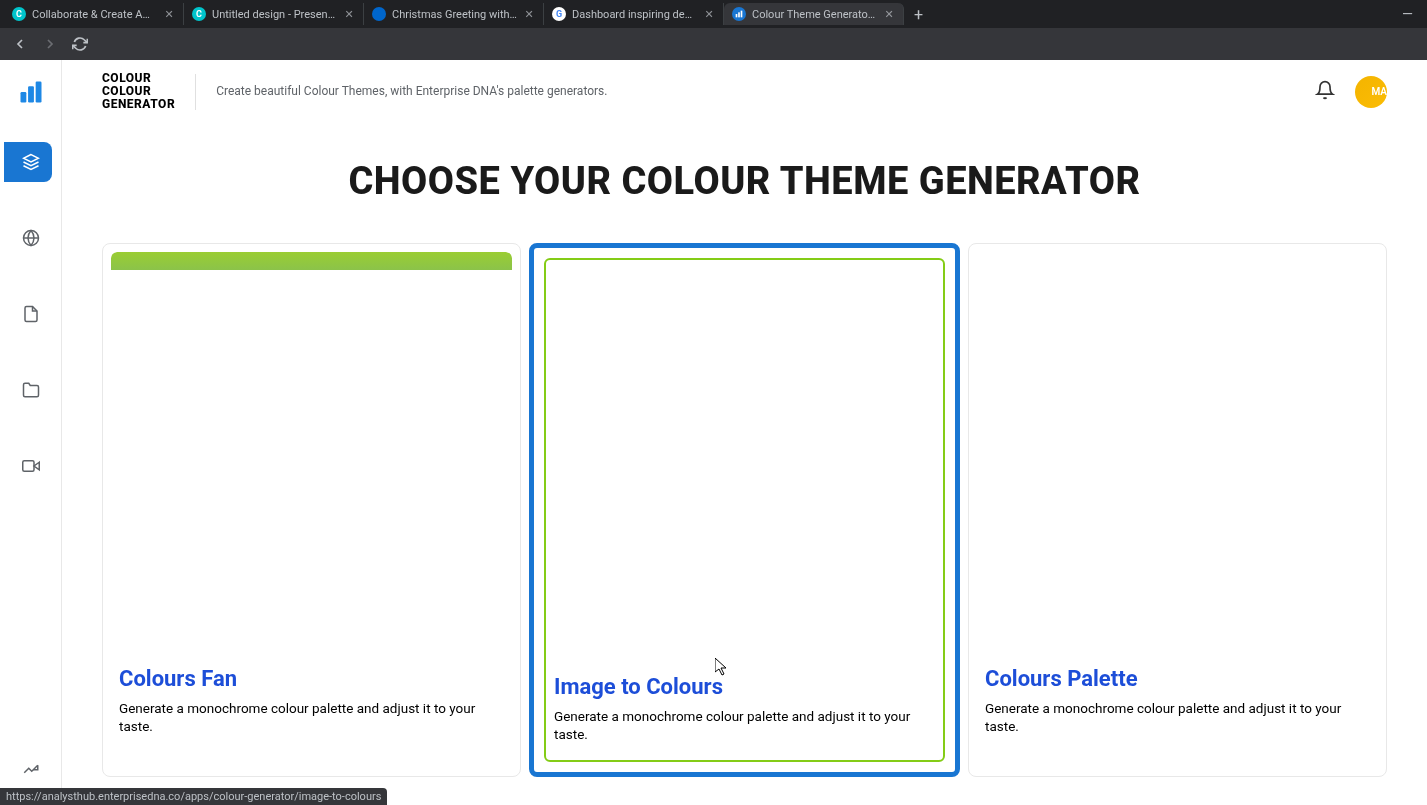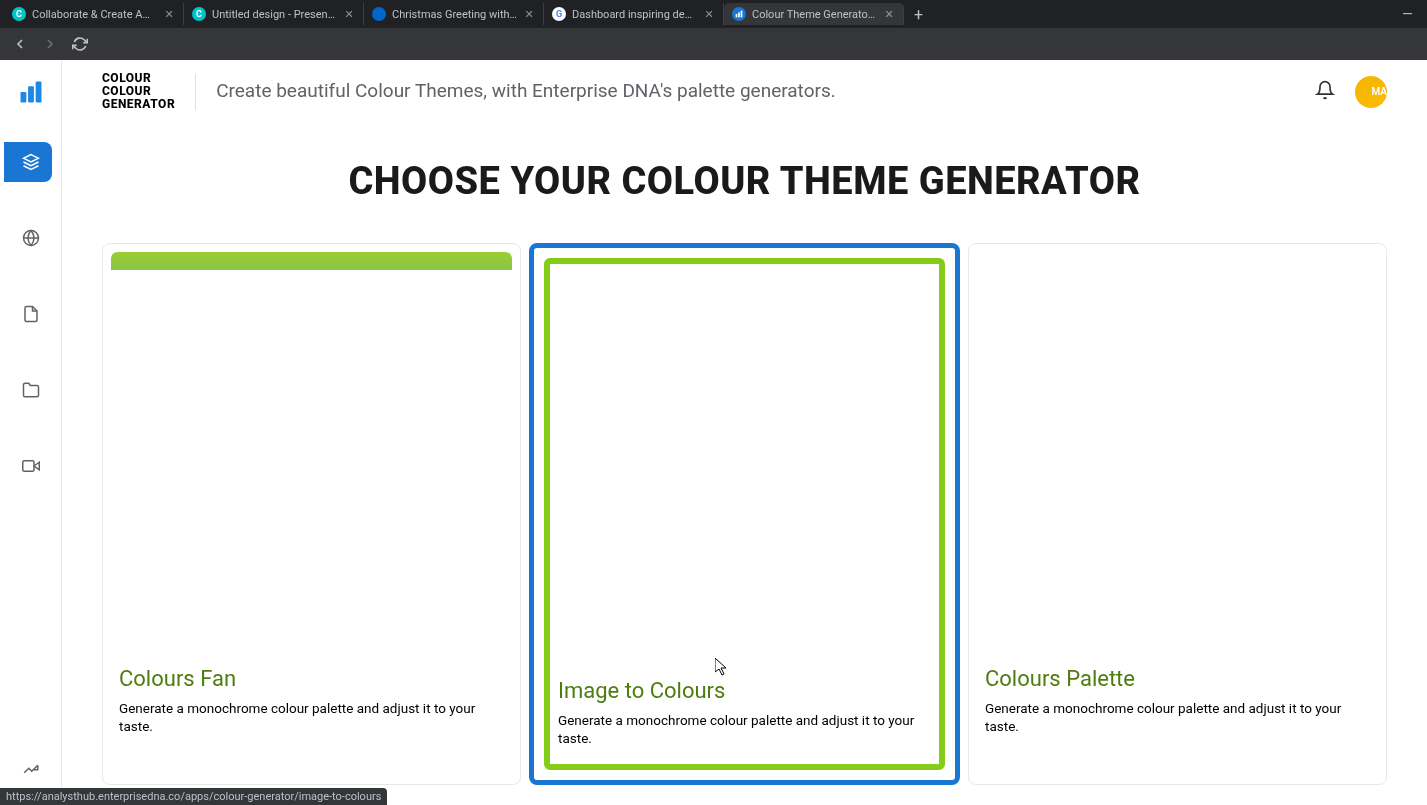--- a/index.html
+++ b/index.html
@@ -29,36 +29,36 @@
     .sidebar { width: 62px; background: #fff; border-right: 1px solid #e8e8e8; display: flex; flex-direction: column; align-items: center; padding-top: 18px; gap: 36px; }
     .sidebar-logo { width: 28px; height: 28px; color: #1e88e5; }
     .sidebar-item { width: 40px; height: 40px; display: flex; align-items: center; justify-content: center; border-radius: 8px; cursor: pointer; color: #5f6368; }
     .sidebar-item.active { background: #1976d2; color: #fff; border-radius: 0 8px 8px 0; width: 48px; margin-left: -6px; padding-left: 6px; }
     .sidebar-bottom { margin-top: auto; margin-bottom: 20px; }
     
     .main { flex: 1; overflow: hidden; }
     .header { display: flex; align-items: center; padding: 12px 40px 8px; gap: 20px; border-bottom: 1px solid transparent; }
     .app-logo-text { font-size: 12px; font-weight: 800; line-height: 1.1; letter-spacing: 0.5px; }
     .app-logo-divider { width: 1px; height: 36px; background: #e0e0e0; }
-    .header-tagline { color: #5f6368; font-size: 19px; line-height: 1.3; }
+    .header-tagline { color: #5f6368; font-size: 12px; line-height: 1.3; }
     .header-right { margin-left: auto; display: flex; align-items: center; gap: 20px; }
     .bell-icon { cursor: pointer; color: #333; }
     .avatar { width: 32px; height: 32px; border-radius: 50%; background: linear-gradient(135deg, #f4b400, #fbbc04); display: flex; align-items: center; justify-content: flex-end; font-size: 10px; font-weight: 600; color: #fff; }
     
     .content { padding: 10px 40px 40px; }
     .page-title { text-align: center; font-size: 38px; font-weight: 800; margin: 28px 0 40px; letter-spacing: 0.5px; color: #1a1a1a; }
     
     .cards { display: flex; gap: 8px; }
     .card { flex: 1; min-width: 0; border: 1px solid #e8e8e8; border-radius: 8px; padding: 8px; cursor: pointer; position: relative; }
     .card.selected { border: 5px solid #1976d2; padding: 10px; }
-    .card.selected .card-inner { border: 6px solid #84cc16; border-radius: 6px; height: 100%; }
+    .card.selected .card-inner { border: 2px solid #84cc16; border-radius: 6px; height: 100%; }
     .card-preview { height: 400px; border-radius: 6px 6px 0 0; overflow: hidden; position: relative; background: #fff; }
     .green-bar { position: absolute; top: 0; left: 0; right: 0; height: 18px; background: linear-gradient(180deg, #9acd32, #8bc34a); border-radius: 6px 6px 0 0; }
     .card-body { padding: 14px 8px 16px; }
-    .card-title { font-size: 22px; font-weight: 400; margin-bottom: 8px; color: #4d7c0f; }
+    .card-title { font-size: 22px; font-weight: 700; margin-bottom: 8px; color: #1d4ed8; }
     .card-desc { font-size: 13.5px; color: #000000; line-height: 1.4; }
     
     .cursor { position: absolute; top: 658px; left: 715px; width: 16px; height: 16px; pointer-events: none; z-index: 9999; }
     .status-bar { position: absolute; bottom: 0; left: 0; background: #35363a; color: #bdc1c6; font-size: 11px; padding: 2px 6px; border-radius: 0 4px 0 0; }
   </style>
 </head>
 <body>
 
 <div class="browser-chrome">
   <div class="tab-bar">

